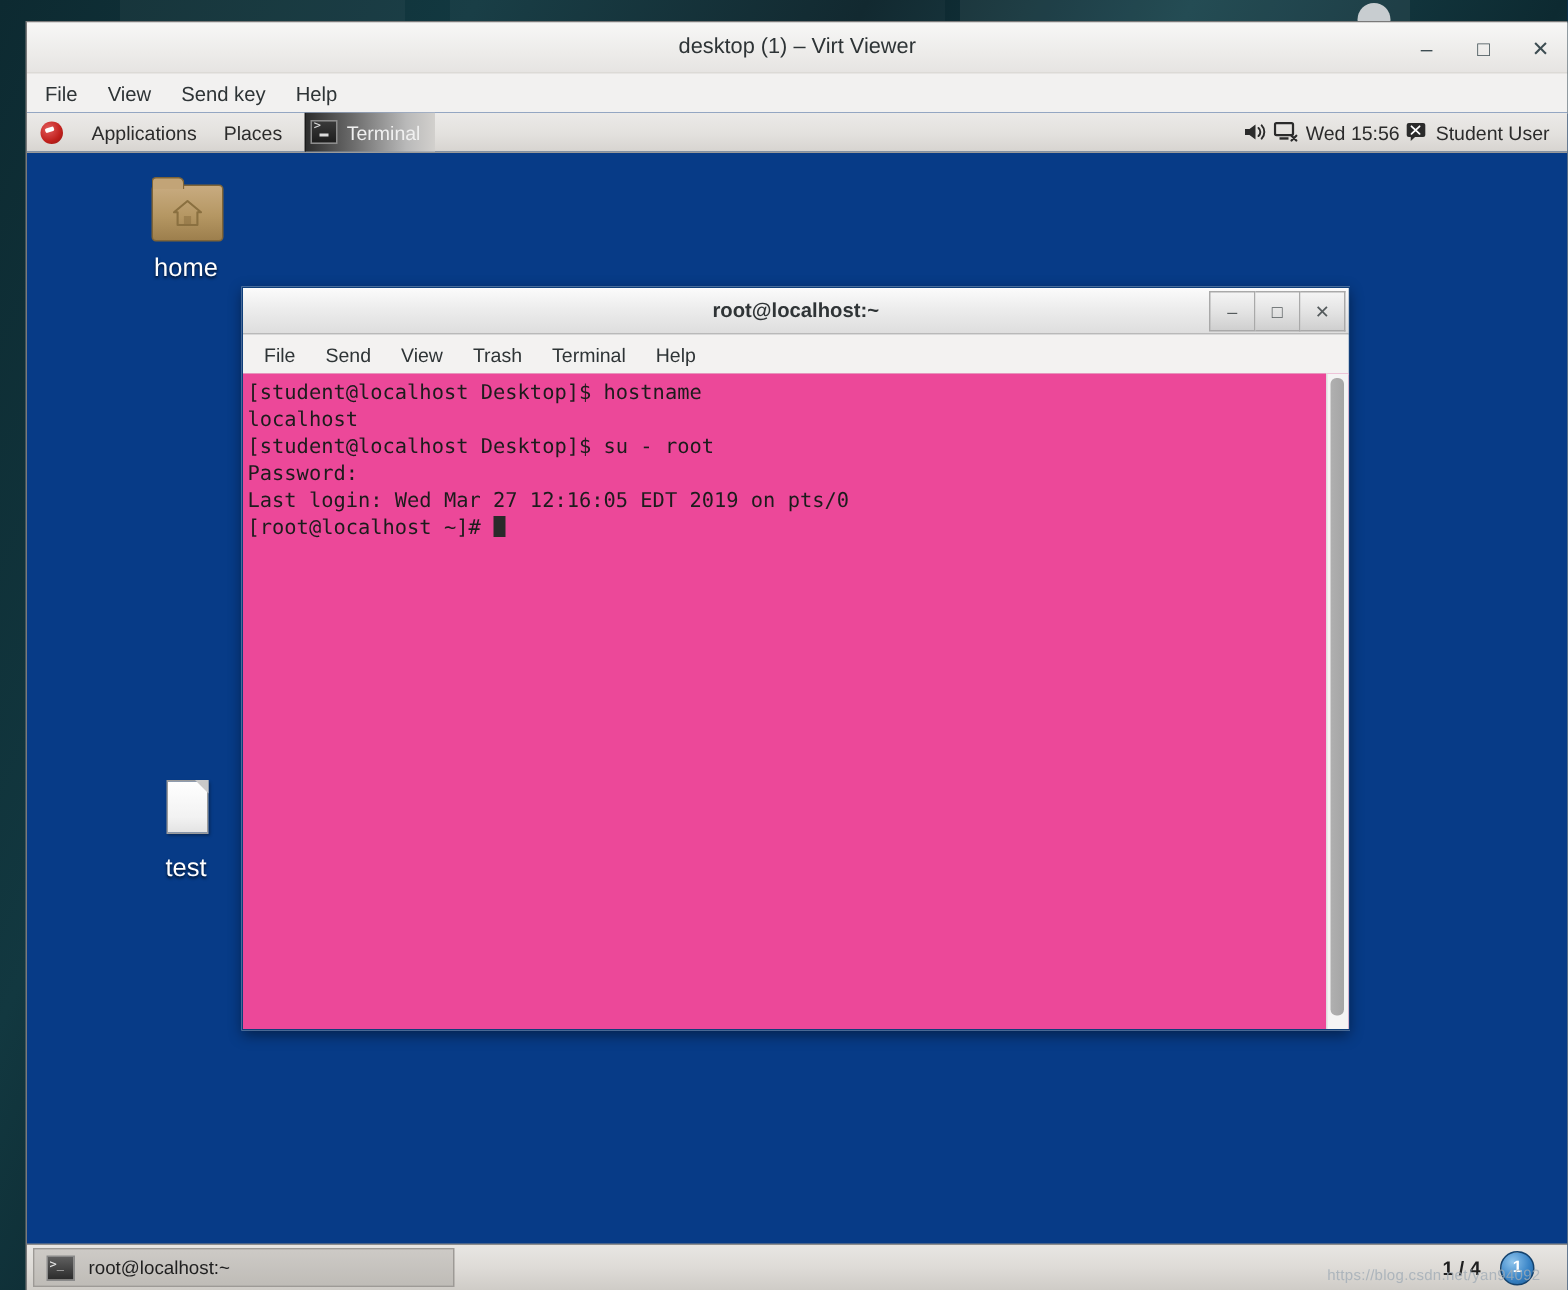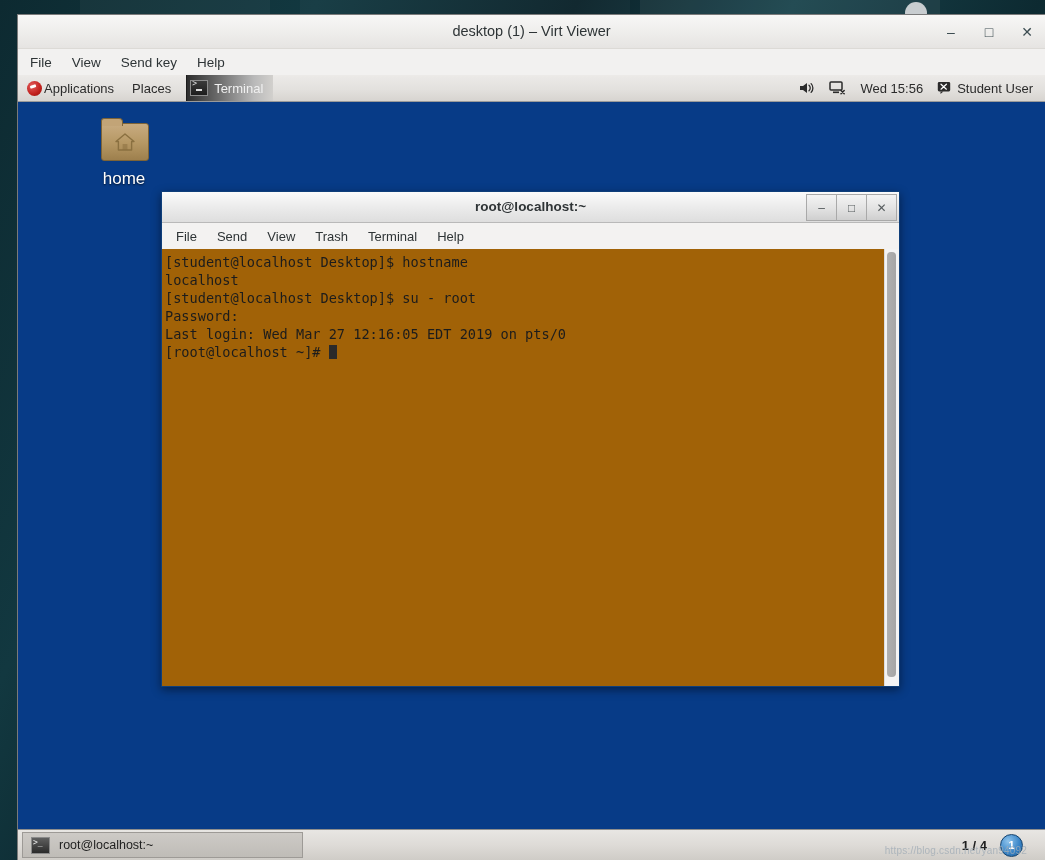--- a/index.html
+++ b/index.html
@@ -76,21 +76,21 @@
   #gnome-top-panel {
     position: absolute; left: 0; top: 0;
     width: 1027px; height: 26px;
     background: linear-gradient(to bottom, #eceae8 0%, #e3e1de 55%, #d7d4d0 100%);
     border-bottom: 1px solid #9a9a9a;
     display: flex; align-items: center;
     font-size: 13px; color: #2b2b2b;
   }
   #panel-left { display: flex; align-items: center; height: 26px; }
   .panel-btn {
-    display: flex; align-items: center; gap: 2px;
+    display: flex; align-items: center; gap: 19px;
     height: 26px; padding: 0 9px;
   }
   #panel-logo {
     width: 15px; height: 15px; border-radius: 50%;
     background: radial-gradient(circle at 35% 32%, #e35b5b 0%, #c0201c 60%, #8e1210 100%);
     position: relative;
   }
   #panel-logo::after {
     content: ""; position: absolute;
     left: 3px; top: 4.5px; width: 6px; height: 2.5px;
@@ -115,21 +115,21 @@
     content: ">"; position: absolute; left: 1px; top: -2px;
     font-family: "DejaVu Sans Mono", monospace;
     font-size: 8px; color: #dcdcdc;
   }
   .term-mini-icon::after {
     content: ""; position: absolute; left: 5px; top: 8px;
     width: 6px; height: 1.5px; background: #dcdcdc;
   }
   #panel-right {
     margin-left: auto; display: flex; align-items: center;
-    gap: 14px; padding-right: 12px; height: 26px;
+    gap: 4px; padding-right: 12px; height: 26px;
   }
   .panel-status-item { display: flex; align-items: center; gap: 6px; }
   #panel-clock { font-size: 13px; color: #2b2b2b; }
   #panel-username { font-size: 13px; color: #2b2b2b; }
 
   
   .desktop-icon {
     position: absolute;
     width: 86px;
     display: flex; flex-direction: column;
@@ -228,21 +228,21 @@
     height: 26px;
     background: #f3f2f1;
     border-bottom: 1px solid #d2d0cc;
     display: flex; align-items: center;
     padding-left: 14px; gap: 20px;
   }
   .term-menu-item { font-size: 13px; color: #2e3436; }
   #terminal-body {
     position: absolute;
     left: 0; right: 0; top: 57px; bottom: 0;
-    background: #a16207;
+    background: #ec4899;
     display: flex;
   }
   #terminal-text {
     flex: 1;
     padding: 4px 0 0 3px;
     font-family: "DejaVu Sans Mono", "Liberation Mono", monospace;
     font-size: 13.6px;
     line-height: 18px;
     color: #1c1c1c;
     white-space: pre;
@@ -402,20 +402,28 @@
           <svg class="folder-home-house" viewBox="0 0 20 18">
             <path d="M10 1L1 8.5h2.4V17h13.2V8.5H19z" fill="none" stroke="#8a7040" stroke-width="1.4" stroke-linejoin="round"></path>
             <rect x="7.6" y="11" width="4.8" height="6" fill="#8a7040" opacity="0.55"></rect>
           </svg>
         </div>
       </div>
       <div class="desktop-icon-label">home</div>
     </div>
 
 
+    <div class="desktop-icon" style="left:63px; top:440px;">
+      <div class="icon-glyph">
+        <div class="doc-page">
+            <div class="doc-fold"></div>
+          </div>
+      </div>
+      <div class="desktop-icon-label">test</div>
+    </div>
 
     <div id="terminal-window">
       <div id="terminal-titlebar">
         <div id="terminal-title">root@localhost:~</div>
         <div id="terminal-winbtns">
           <div class="tw-btn">–</div>
           <div class="tw-btn">□</div>
           <div class="tw-btn">✕</div>
         </div>
       </div>

